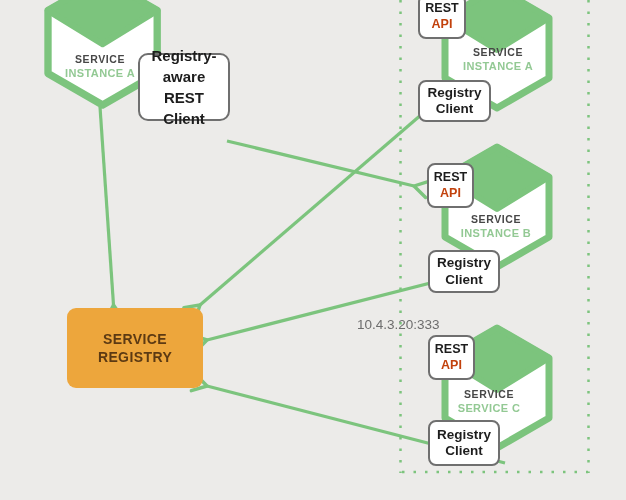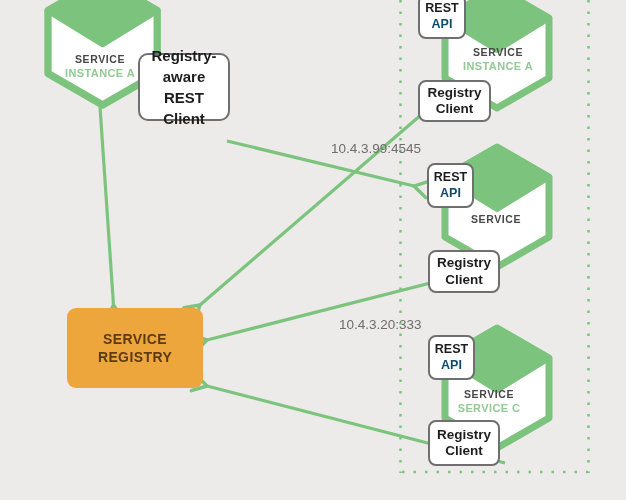--- a/index.html
+++ b/index.html
@@ -28,32 +28,32 @@
   }
   #http-client { left:138px; top:53px; width:92px; height:68px;
     border-radius:10px; border-width:2.5px; font-size:15px; line-height:21px; }
   #rest-api-a       { left:418px; top:-6px;  width:48px; height:45px; }
   #registry-client-a{ left:418px; top:80px;  width:73px; height:42px; }
   #rest-api-b       { left:427px; top:163px; width:47px; height:45px; }
   #registry-client-b{ left:428px; top:250px; width:72px; height:43px; }
   #rest-api-c       { left:428px; top:335px; width:47px; height:45px; }
   #registry-client-c{ left:428px; top:420px; width:72px; height:46px; }
   .rest-api { font-size:12.5px; line-height:15.5px; }
-  .rest-api .api { color:#0c4a6e; }
+  .rest-api .api { color:#c2410c; }
   .registry-client { font-size:13.5px; line-height:16.5px; }
 
   #service-registry {
     left:67px; top:308px; width:136px; height:80px;
     background:#eda63c; border:none; border-radius:9px;
     color:#5c3a13; font-size:14px; line-height:18px; letter-spacing:0.4px;
   }
 
   .ip-label { position:absolute; z-index:4; font-size:13.5px; color:#6d6d6d; }
   #ip-instance-b { left:331px; top:141px; }
-  #ip-instance-c { left:339px; top:317px; }
+  #ip-instance-c { left:357px; top:317px; }
 </style>
 </head>
 <body>
 
 <div id="canvas">
 
   <svg id="diagram-svg" width="626" height="500" viewBox="0 0 626 500">
     <defs>
       <g id="hexagon">
         <path d="M52 0 L104 30 L104 90 L52 120 L0 90 L0 30 Z" fill="#ffffff" stroke="#7cc47d" stroke-width="7" stroke-linejoin="round"></path>
@@ -87,20 +87,21 @@
   <div class="hex-label" style="left:40px; top:53px;">
     <div class="svc">SERVICE</div>
     <div class="inst">INSTANCE A</div>
   </div>
   <div class="hex-label" style="left:438px; top:46px;">
     <div class="svc">SERVICE</div>
     <div class="inst">INSTANCE A</div>
   </div>
   <div class="hex-label" style="left:436px; top:213px;">
     <div class="svc">SERVICE</div>
+    <div class="inst">INSTANCE B</div>
   </div>
   <div class="hex-label" style="left:429px; top:388px;">
     <div class="svc">SERVICE</div>
     <div class="inst">SERVICE C</div>
   </div>
 
   <div class="box" id="http-client">
     <div>Registry-</div>
     <div>aware</div>
     <div>REST</div>
@@ -132,16 +133,15 @@
   <div class="box registry-client" id="registry-client-c">
     <span>Registry</span>
     <span>Client</span>
   </div>
 
   <div class="box" id="service-registry">
     <div>SERVICE</div>
     <div>REGISTRY</div>
   </div>
 
-  <div class="ip-label" id="ip-instance-b">10.4.3.99:4545</div>
   <div class="ip-label" id="ip-instance-c">10.4.3.20:333</div>
 
 </div>
 
 </body></html>

